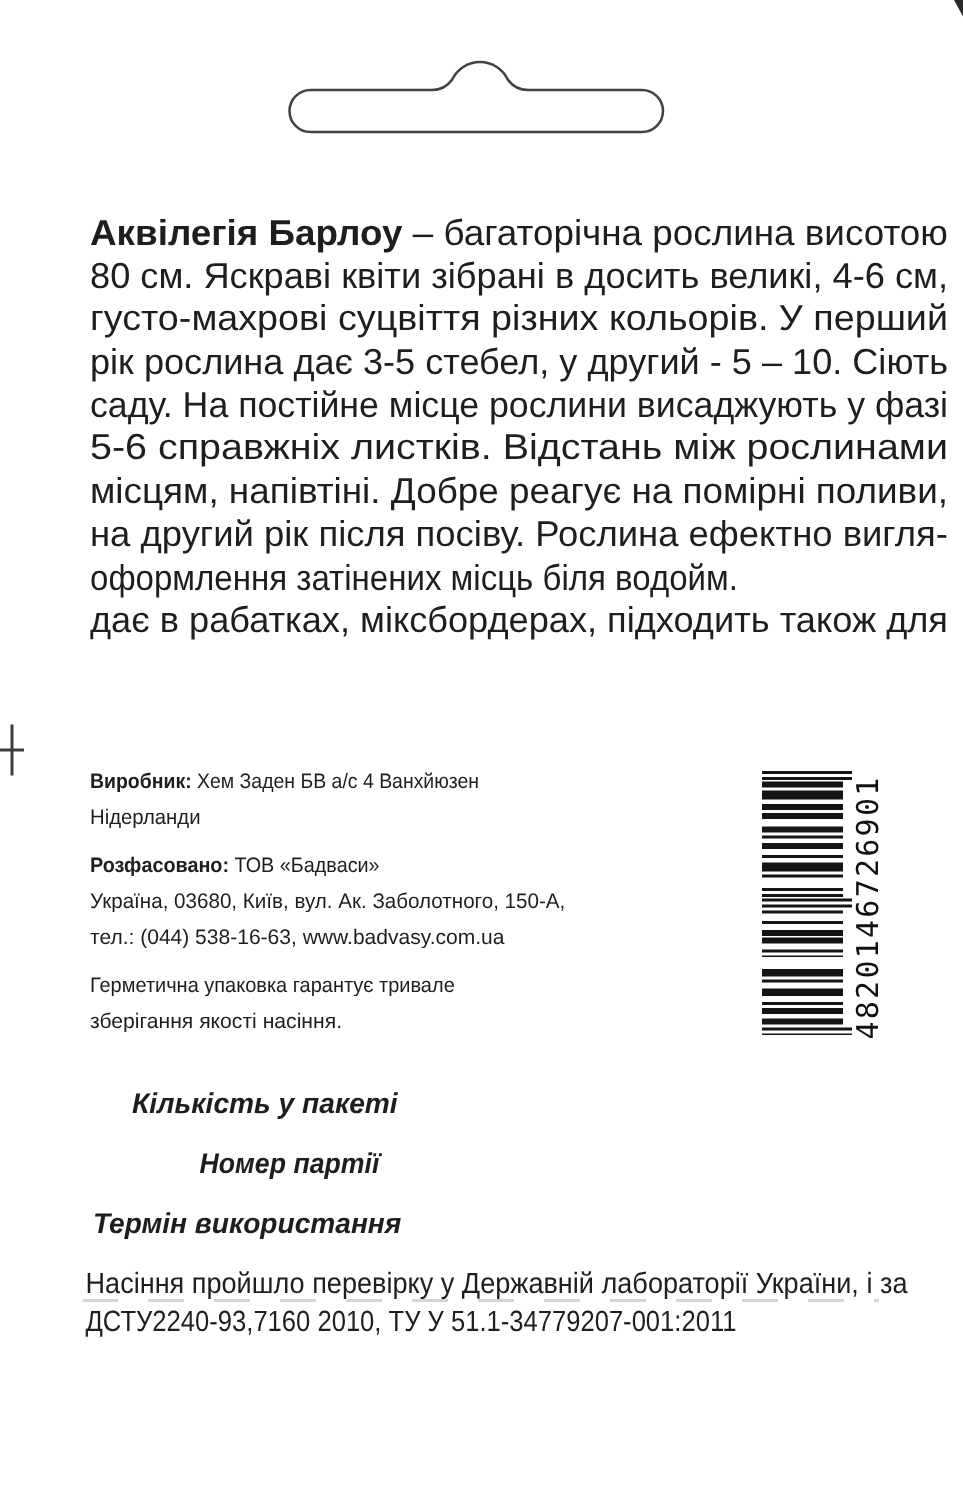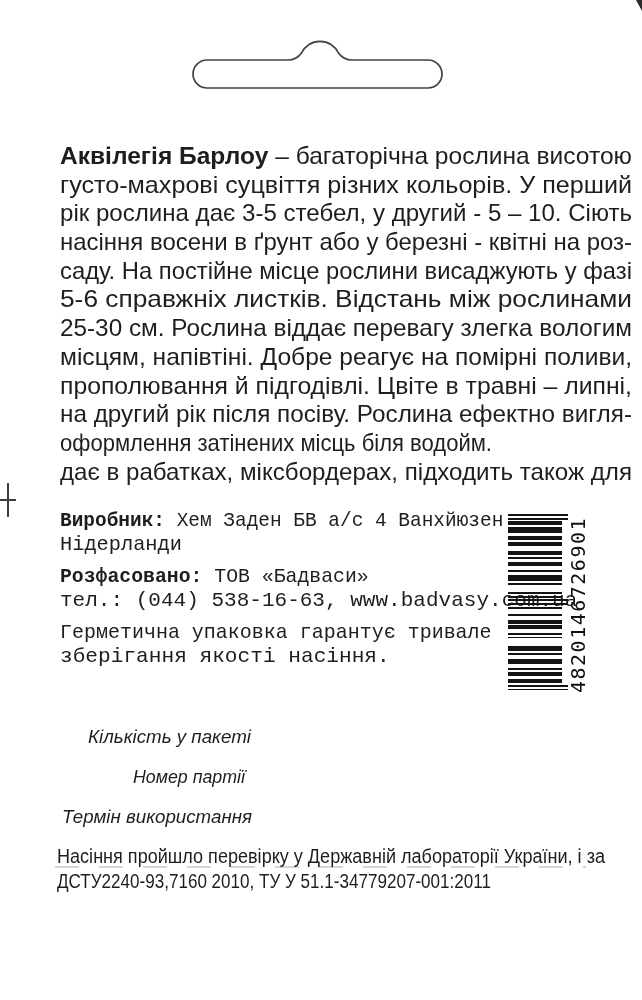--- a/index.html
+++ b/index.html
@@ -7,25 +7,25 @@
     position:relative;width:642px;height:1000px;background:#ffffff;
     font-family:"Liberation Sans",sans-serif;color:#1e1e1e;overflow:hidden;
   }
   .trow{white-space:nowrap;}
   .tline{display:inline-block;transform-origin:0 50%;white-space:pre;}
   b{font-weight:700;}
 
   #para{position:absolute;left:60px;top:142px;width:578px;font-size:24px;}
   #para .trow{height:28.7px;line-height:28.7px;}
 
-  #producer{position:absolute;left:60px;top:509px;width:445px;font-size:21px;font-family:Liberation Mono, monospace;}
+  #producer{position:absolute;left:60px;top:509px;width:445px;font-size:14px;}
   #producer .trow{height:23.8px;line-height:23.8px;}
   #producer .gap{margin-top:8.5px;}
 
-  .field{position:absolute;font-size:19px;font-style:italic;}
+  .field{position:absolute;font-size:19px;font-style:italic;font-weight:bold;}
 
   #standards{position:absolute;left:57px;top:844px;width:560px;font-size:19.5px;}
   #standards .trow{height:24.7px;line-height:24.7px;}
 
   .divider{
     position:absolute;left:55px;top:866px;width:531px;height:2px;
     background:repeating-linear-gradient(90deg,#d4d4d4 0 24px,transparent 24px 44px);
   }
 
   #barcode{position:absolute;left:508px;top:514px;width:82px;height:177px;}
@@ -55,37 +55,36 @@
              A 14 14 0 0 1 428 88 L 207 88 A 14 14 0 0 1 207 60 Z" fill="#ffffff" stroke="#424242" stroke-width="1.7"></path>
   </svg>
 
   <div class="crop-h"></div>
   <div class="crop-v"></div>
 
   <div class="corner-mark"></div>
 
   <div id="para">
       <div class="trow"><span class="tline" style="transform: scaleX(1.0229);"><b>Аквілегія Барлоу</b> – багаторічна рослина висотою</span></div>
+      <div class="trow"><span class="tline" style="transform: scaleX(1.0059);">80 см. Яскраві квіти зібрані в досить великі, 4-6 см,</span></div>
       <div class="trow"><span class="tline" style="transform: scaleX(1.0472);">густо-махрові суцвіття різних кольорів. У перший</span></div>
       <div class="trow"><span class="tline" style="transform: scaleX(1.0029);">рік рослина дає 3-5 стебел, у другий - 5 – 10. Сіють</span></div>
-      <div class="trow"><span class="tline" style="transform: scaleX(0.9981);">насіння восени в ґрунт або у березні - квітні на роз-</span></div>
       <div class="trow"><span class="tline" style="transform: scaleX(0.9913);">саду. На постійне місце рослини висаджують у фазі</span></div>
       <div class="trow"><span class="tline" style="transform: scaleX(1.0954);">5-6 справжніх листків. Відстань між рослинами</span></div>
-      <div class="trow"><span class="tline" style="transform: scaleX(1.0124);">25-30 см. Рослина віддає перевагу злегка вологим</span></div>
       <div class="trow"><span class="tline" style="transform: scaleX(1.024);">місцям, напівтіні. Добре реагує на помірні поливи,</span></div>
-      <div class="trow"><span class="tline" style="transform: scaleX(1.0315);">прополювання й підгодівлі. Цвіте в травні – липні,</span></div>
       <div class="trow"><span class="tline" style="transform: scaleX(1.0122);">на другий рік після посіву. Рослина ефектно вигля-</span></div>
       <div class="trow"><span class="tline" style="transform: scaleX(0.9179);">оформлення затінених місць біля водойм.</span></div>
       <div class="trow"><span class="tline" style="transform: scaleX(1.0051);">дає в рабатках, міксбордерах, підходить також для</span></div>
     </div>
 
   <div id="producer">
       <div class="trow"><span class="tline" style="transform: scaleX(0.9258);"><b>Виробник:</b> Хем Заден БВ а/с 4 Ванхйюзен</span></div>
       <div class="trow"><span class="tline" style="transform: scaleX(0.9675);">Нідерланди</span></div>
       <div class="trow gap"><span class="tline" style="transform: scaleX(0.9421);"><b>Розфасовано:</b> ТОВ «Бадваси»</span></div>
+      <div class="trow"><span class="tline" style="transform: scaleX(0.9808);">Україна, 03680, Київ, вул. Ак. Заболотного, 150-А,</span></div>
       <div class="trow"><span class="tline" style="transform: scaleX(1.0013); text-align: center;">тел.: (044) 538-16-63, www.badvasy.com.ua</span></div>
       <div class="trow gap"><span class="tline" style="transform: scaleX(0.9513);">Герметична упаковка гарантує тривале</span></div>
       <div class="trow"><span class="tline" style="transform: scaleX(1.0063);">зберігання якості насіння.</span></div>
     </div>
 
   <div id="barcode">
       <div class="bar" style="top: 0px; height: 1.86px; width: 60px;"></div>
       <div class="bar" style="top: 3.72px; height: 1.86px; width: 60px;"></div>
       <div class="bar" style="top: 7.43px; height: 3.72px; width: 54px;"></div>
       <div class="bar" style="top: 13.01px; height: 5.57px; width: 54px;"></div>

